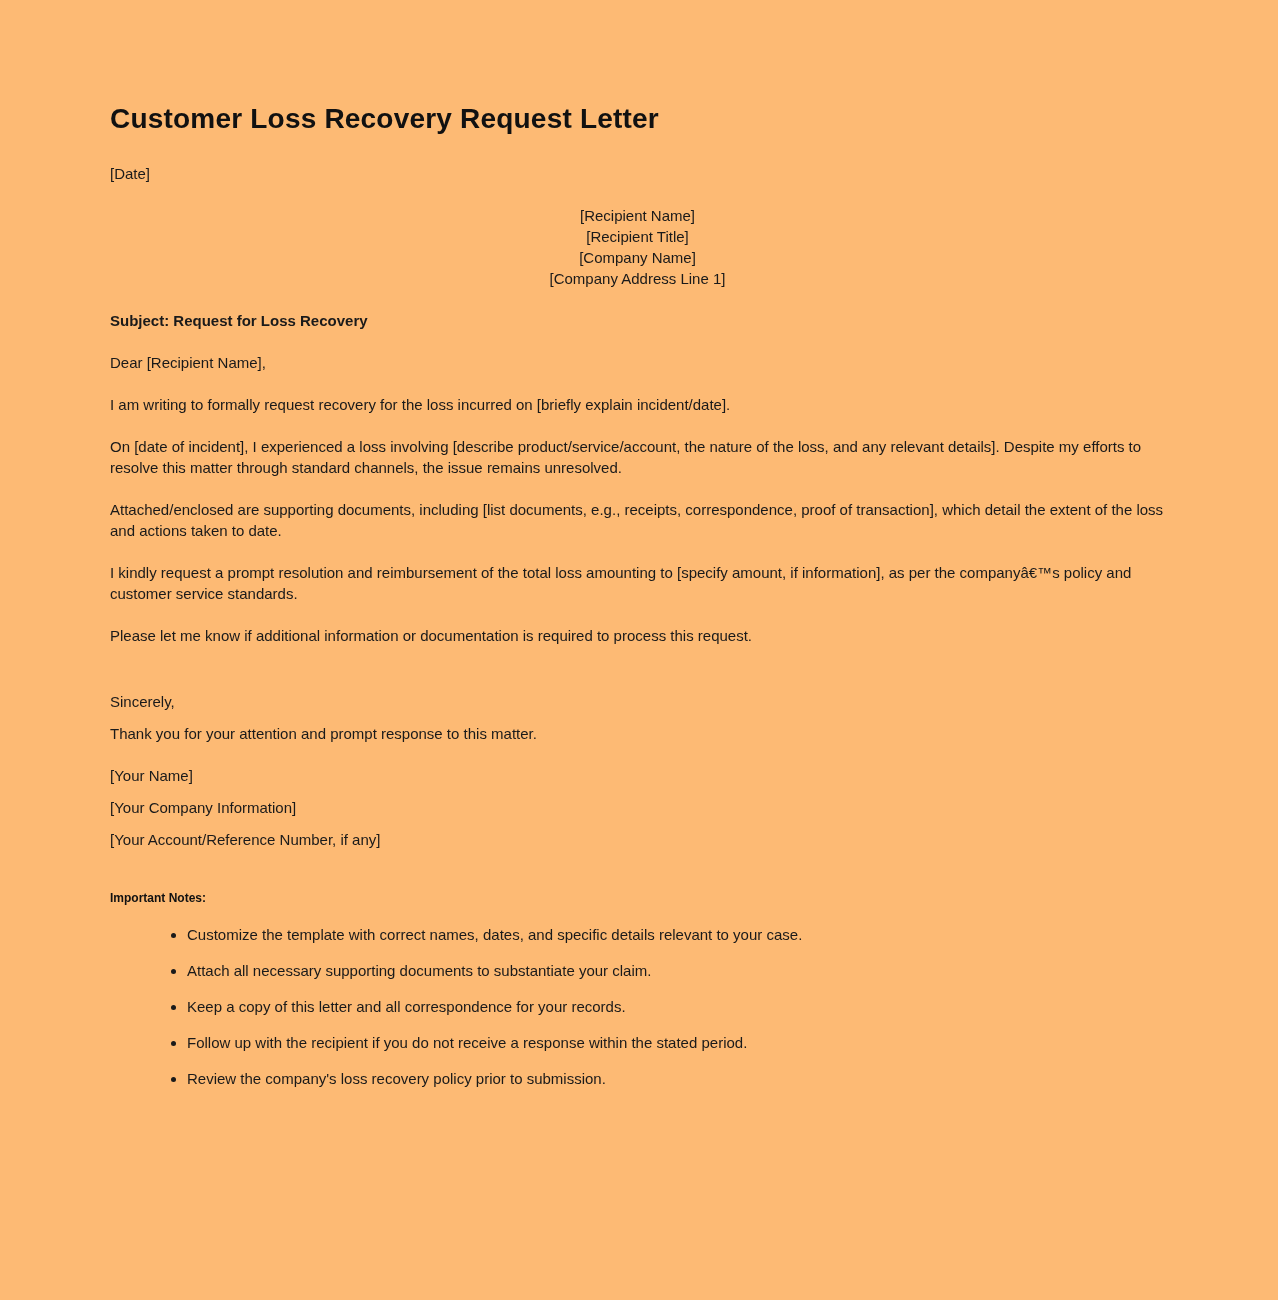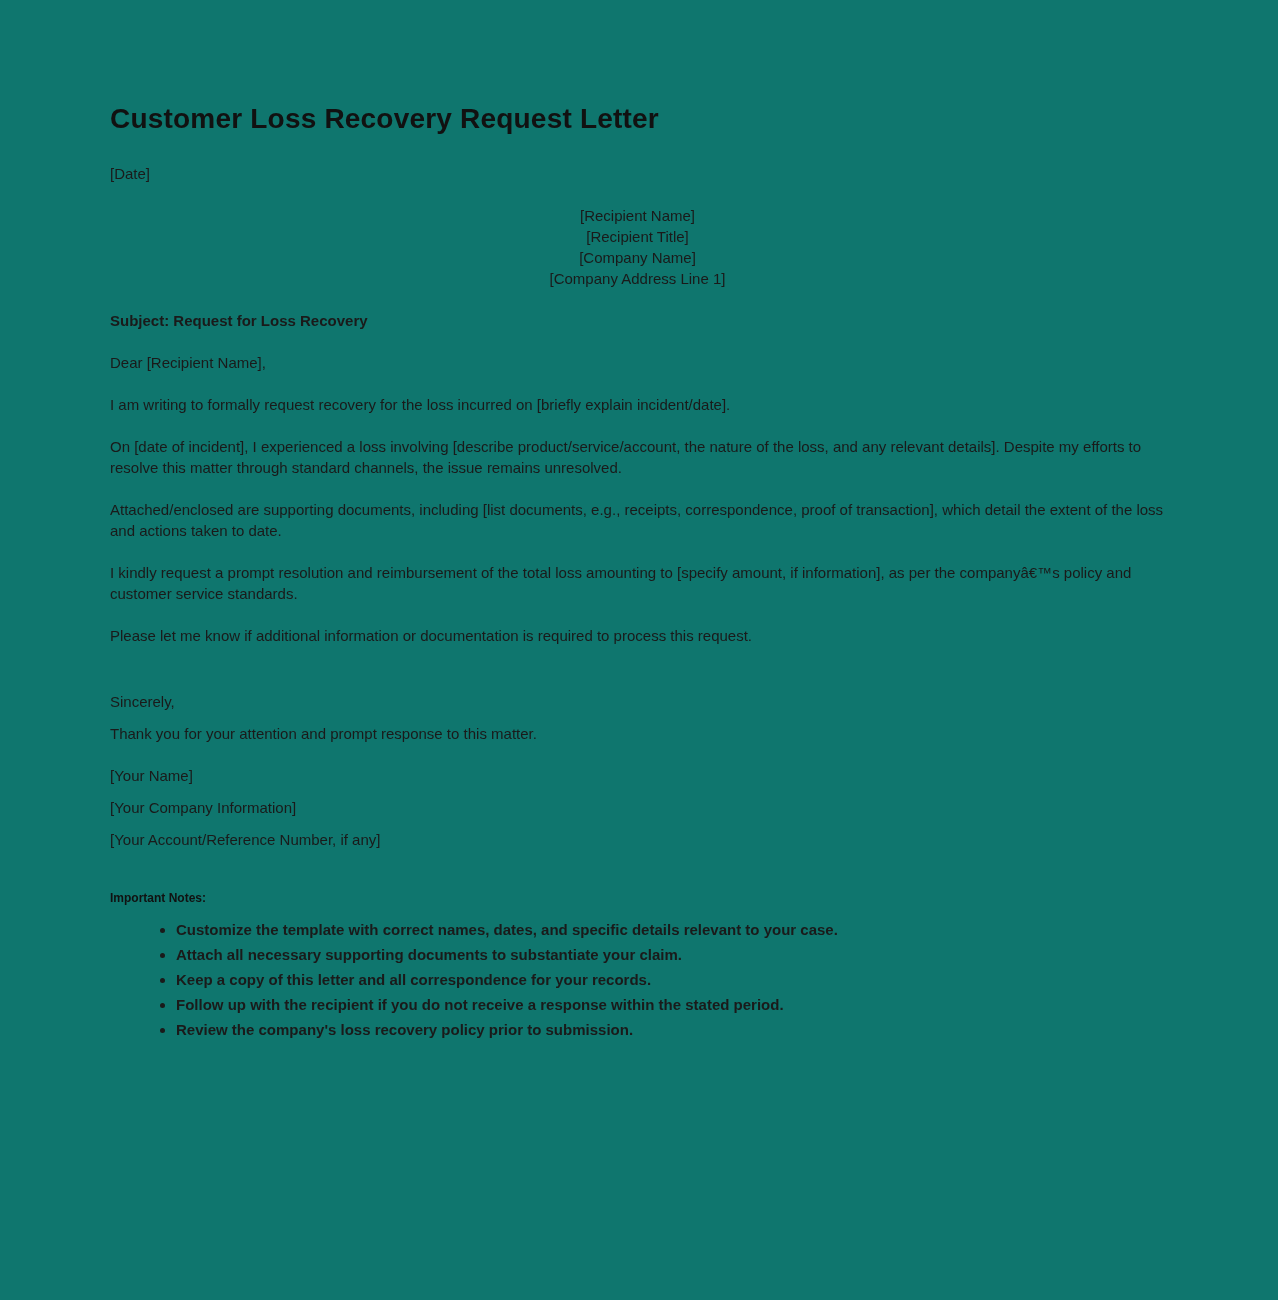--- a/index.html
+++ b/index.html
@@ -5,21 +5,21 @@
   html, body {
     margin: 0;
     padding: 0;
     background: #ffffff;
   }
   .page {
     width: 1278px;
     min-height: 1300px;
     box-sizing: border-box;
     padding: 100px 113px 60px 110px;
-    background: #0f766e;
+    background: #fdba74;
     font-family: "Liberation Sans", "DejaVu Sans", sans-serif;
     color: #1a1a1a;
     -webkit-font-smoothing: antialiased;
   }
   h1.title {
     font-size: 28px;
     line-height: 37px;
     font-weight: 700;
     margin: 0 0 26px 0;
     color: #111111;
@@ -55,23 +55,22 @@
     color: #111111;
   }
   ul.notes-list {
     margin: 0;
     padding: 0 0 0 62px;
     list-style: disc;
   }
   ul.notes-list li {
     font-size: 15px;
     line-height: 21px;
-    margin: 4px;
+    margin: 15px;
     padding: 0;
-    font-weight: bold;
   }
 </style>
 </head>
 <body>
 
 <div class="page">
 
   <h1 class="title">Customer Loss Recovery Request Letter</h1>
 
   <p class="para">[Date]</p>

